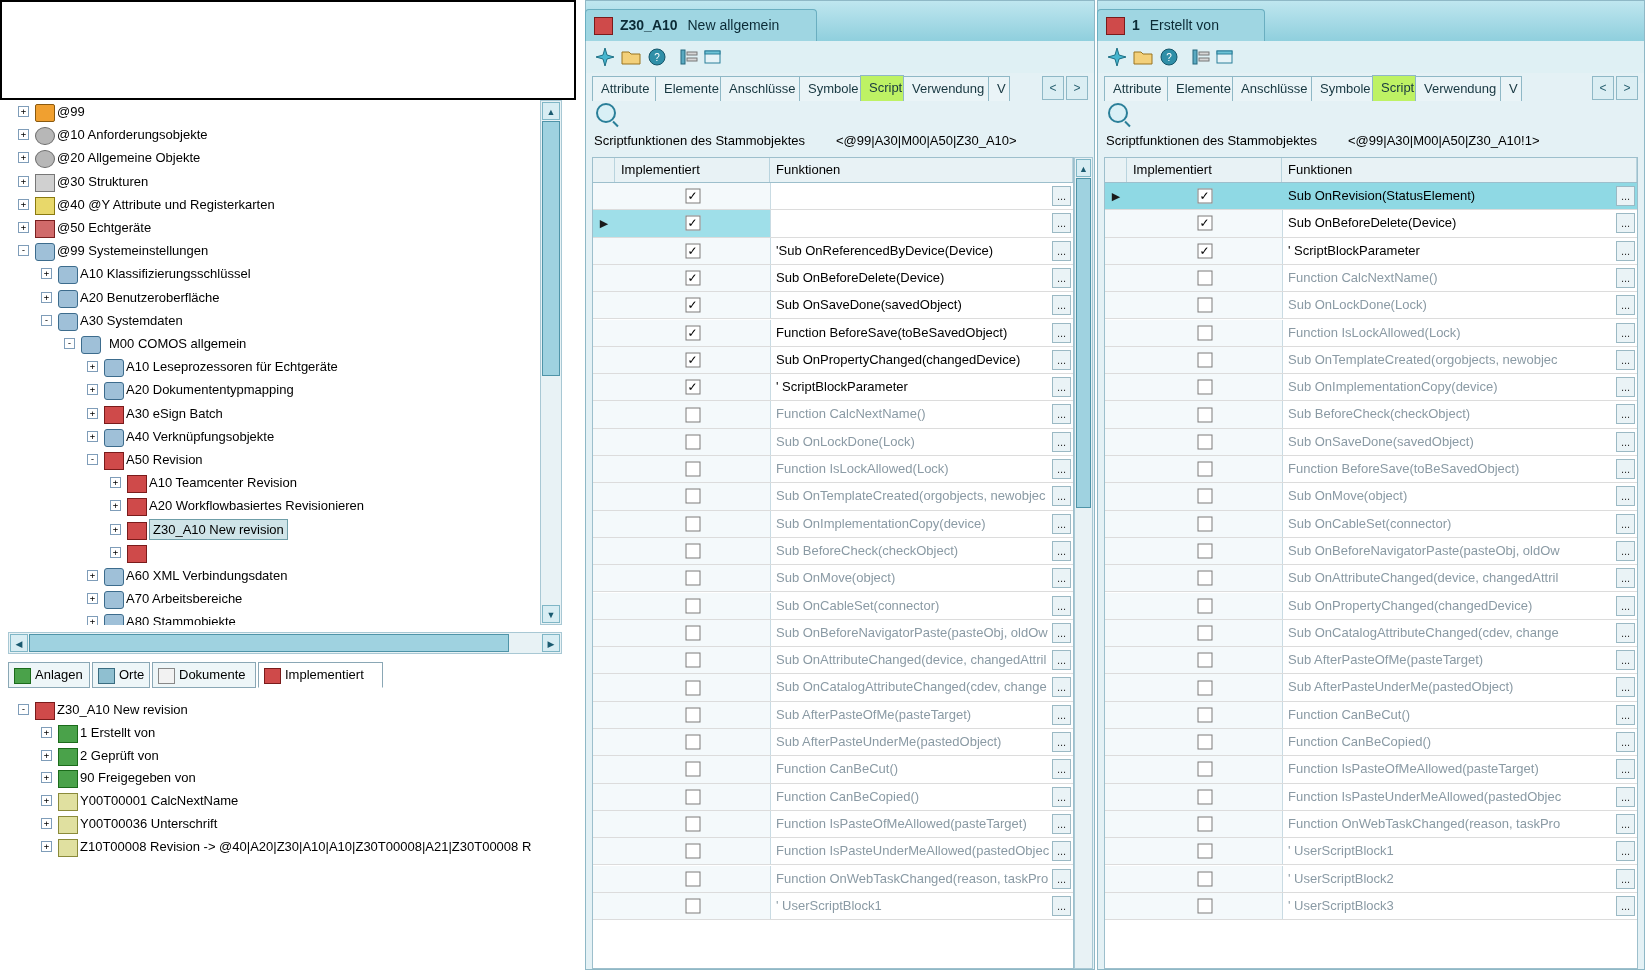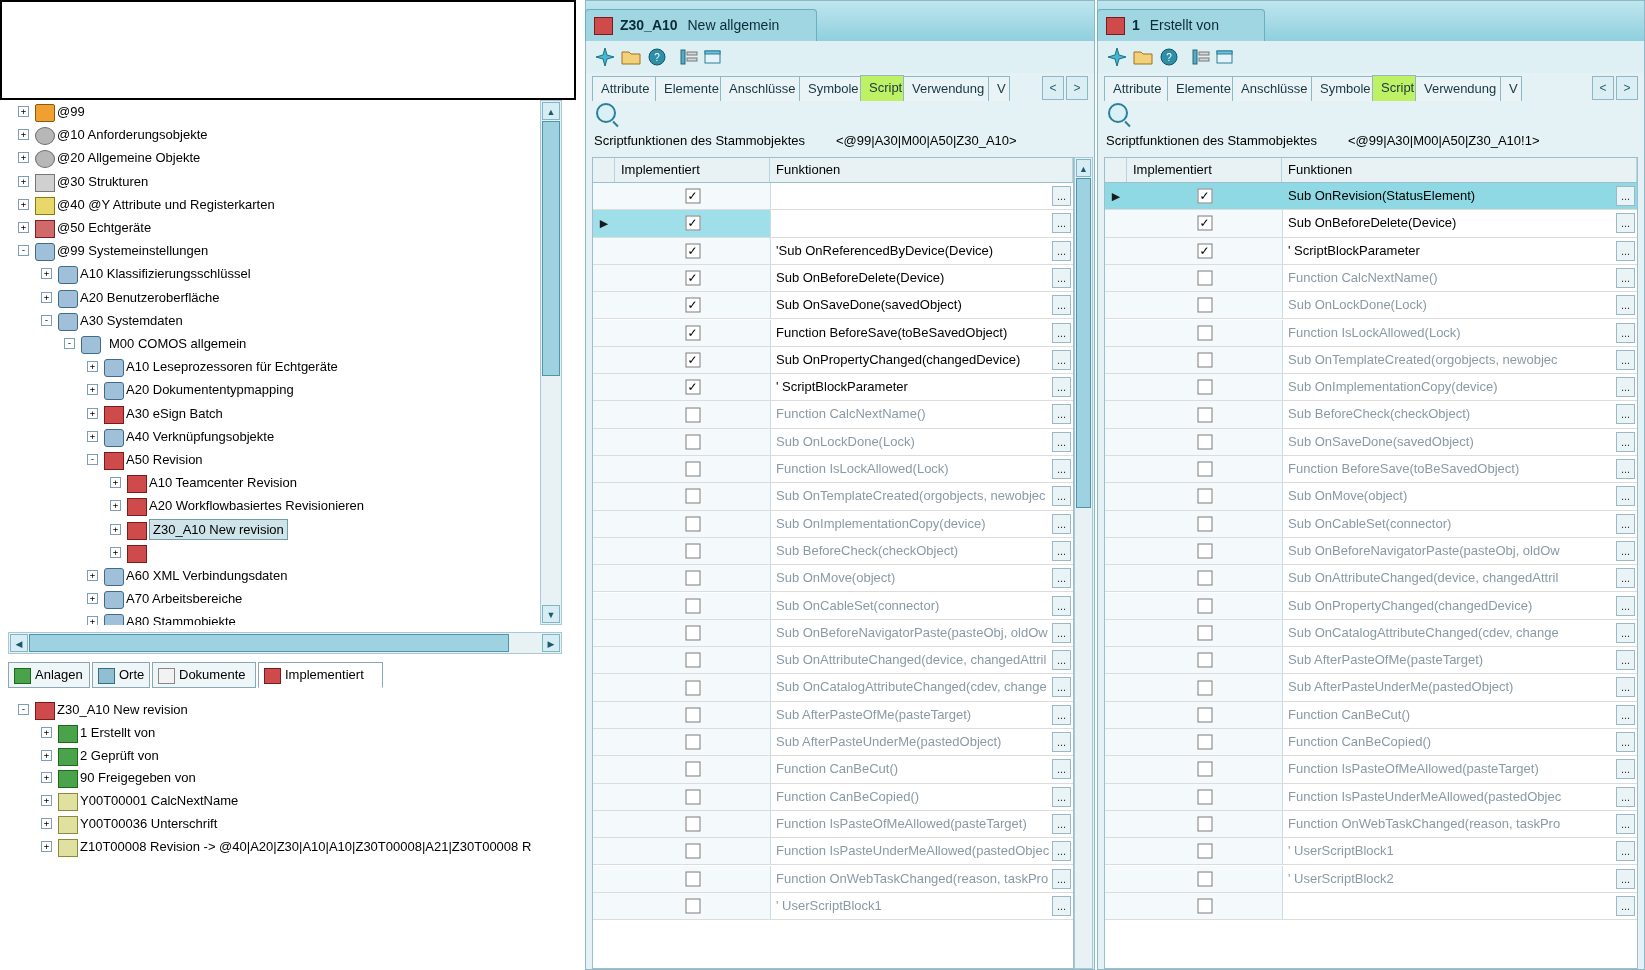--- a/index.html
+++ b/index.html
@@ -1148,19 +1148,20 @@
               <span class="cb"></span>
             </div>
             <div class="cell-fn" style="left: 177px; right: 0px;">' UserScriptBlock2</div>
             <div class="cell-dots">...</div>
           </div>
           <div class="grow disabled" style="top: 734.8px;">
             <div class="cell-marker"></div>
             <div class="cell-impl" style="left: 22px; width: 155px;">
               <span class="cb"></span>
             </div>
+            <div class="cell-fn" style="left: 177px; right: 0px;">' UserScriptBlock3</div>
             <div class="cell-dots">...</div>
           </div>
         </div>
     </div>
   </div>
 
 </div>
 
 </body></html>

